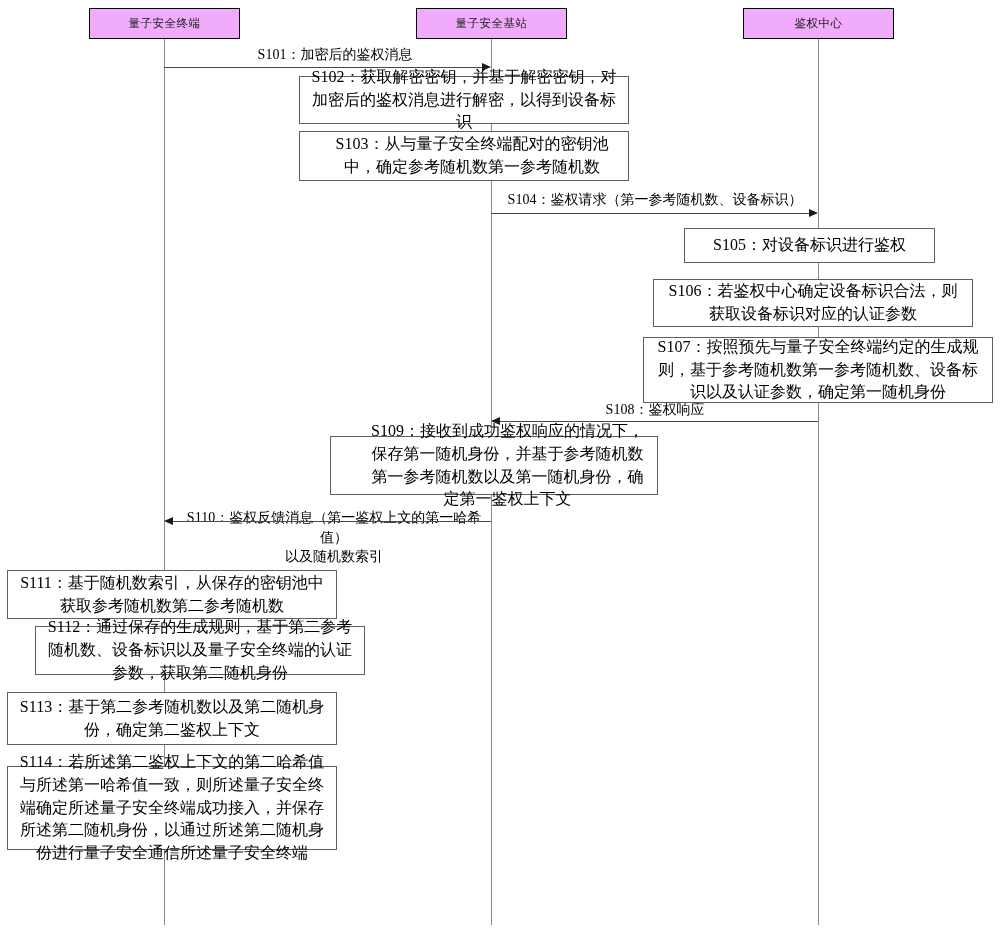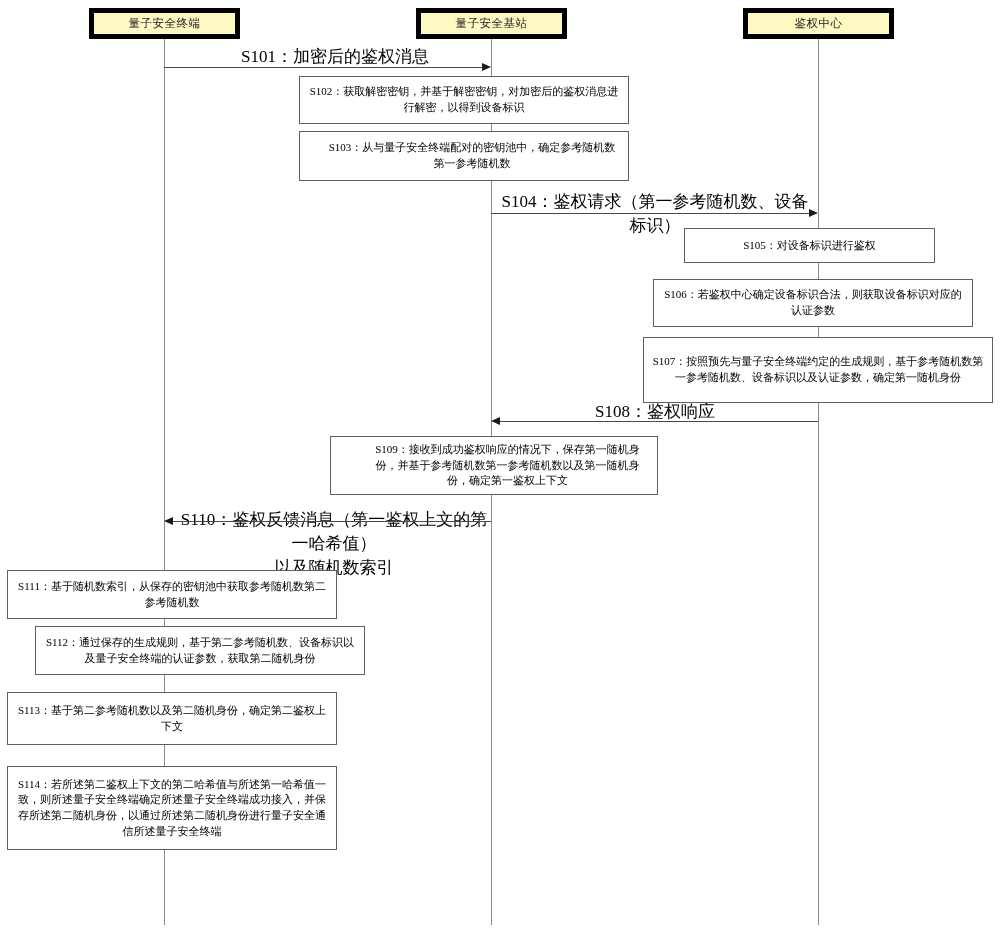--- a/index.html
+++ b/index.html
@@ -18,62 +18,62 @@
     background: #ffffff;
     overflow: hidden;
   }
   .lifeline {
     position: absolute;
     width: 1px;
     background: #8a8a8a;
   }
   .actor-box {
     position: absolute;
-    border: 5px solid #000000;
-    background: #fef9c3;
+    border: 1px solid #000000;
+    background: #f0abfc;
     display: flex;
     align-items: center;
     justify-content: center;
     box-sizing: border-box;
     font-size: 11.5px;
     letter-spacing: 0.5px;
     color: #1a1a1a;
   }
   .step-box {
     position: absolute;
     border: 1px solid #5f5f5f;
     background: #ffffff;
     box-sizing: border-box;
     display: flex;
     align-items: center;
     justify-content: center;
     text-align: center;
     padding: 4px 8px;
-    font-size: 11px;
+    font-size: 16px;
     line-height: 1.42;
     color: #000000;
     z-index: 3;
   }
   .step-box > span {
     display: block;
     width: 100%;
   }
   .msg {
     position: absolute;
     z-index: 2;
   }
   .msg-line {
     position: absolute;
     height: 1px;
     background: #4a4a4a;
   }
   .msg-label {
     position: absolute;
     text-align: center;
-    font-size: 17px;
+    font-size: 14px;
     line-height: 1.4;
     color: #000000;
     white-space: pre-line;
   }
   .arrow-head {
     position: absolute;
     width: 0;
     height: 0;
     border-top: 4.5px solid transparent;
     border-bottom: 4.5px solid transparent;

